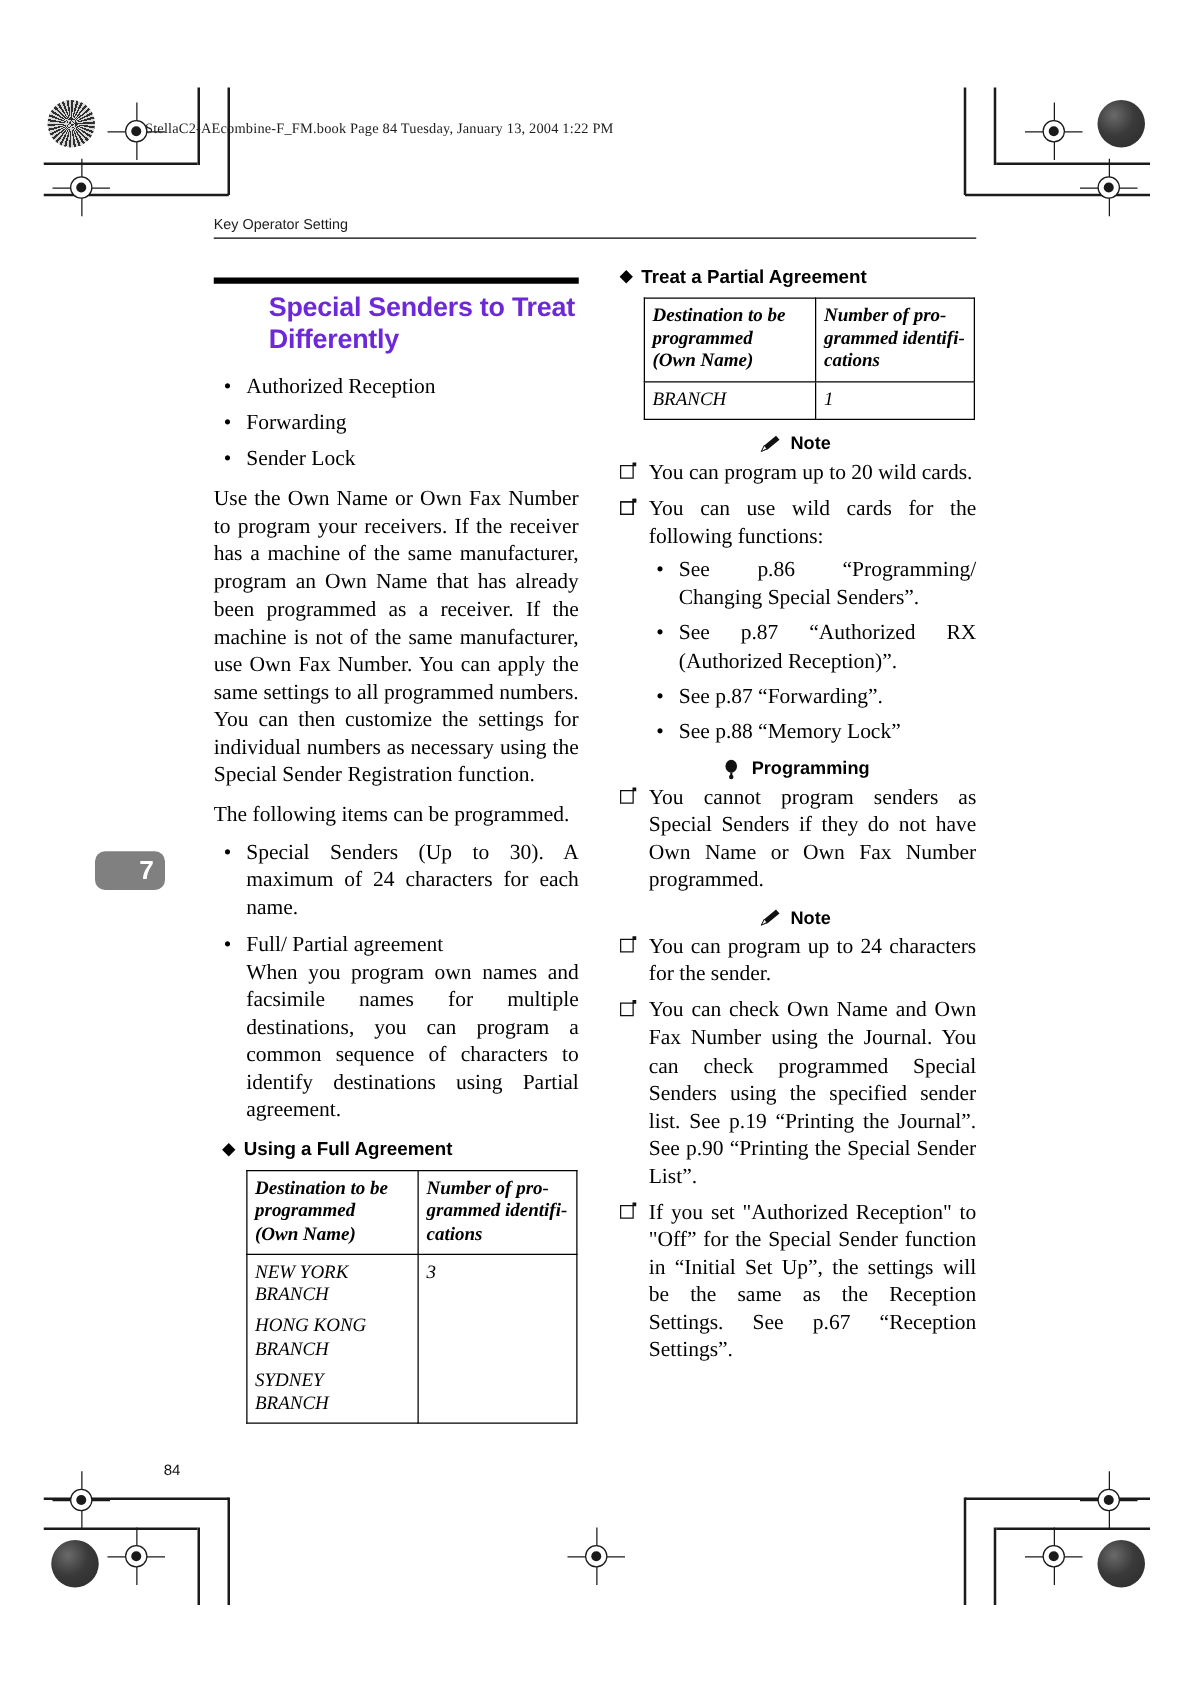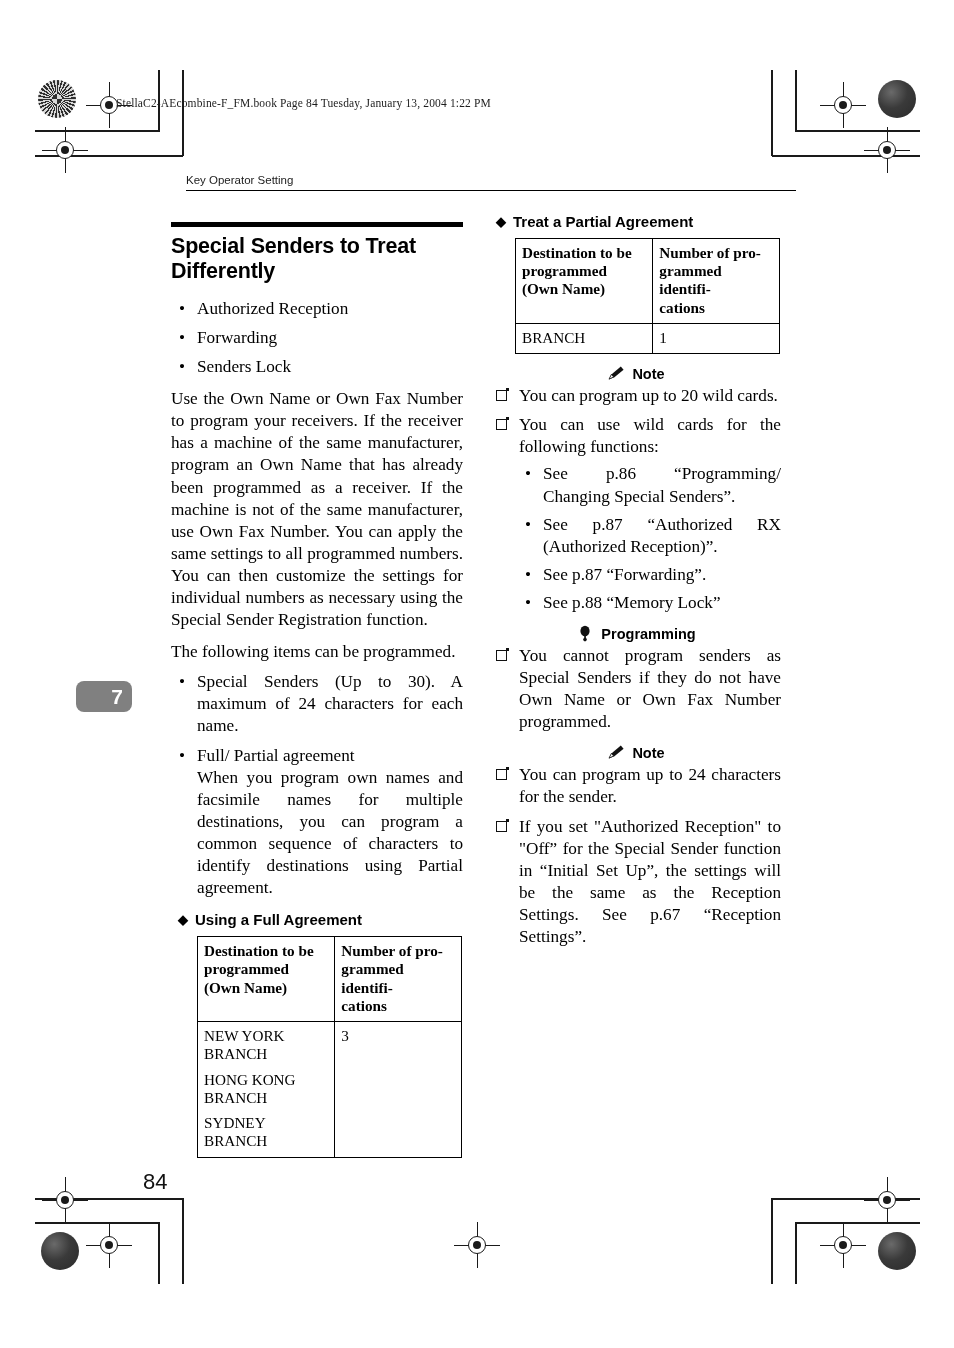--- a/index.html
+++ b/index.html
@@ -88,21 +88,20 @@
 
   .running-head {
     position: absolute;
     left: 171px; top: 174px;
     width: 610px;
     font-family: "Liberation Sans", sans-serif;
     font-size: 11.5px;
     color: #1c1c1c;
     padding-bottom: 4px;
     border-bottom: 1.6px solid #000;
-    margin-left: 15px;
   }
 
   .chapter-tab {
     position: absolute;
     left: 76px; top: 681px;
     width: 56px; height: 31px;
     background: #808080;
     border-radius: 8px;
     color: #fff;
     font-family: "Liberation Sans", sans-serif;
@@ -112,23 +111,22 @@
     align-items: center;
     justify-content: flex-end;
     padding-right: 9px;
     box-sizing: border-box;
   }
 
   .folio {
     position: absolute;
     left: 131px; top: 1169px;
     font-family: "Liberation Sans", sans-serif;
-    font-size: 22px;
+    font-size: 12px;
     color: #111;
-    margin-left: 12px;
   }
 
   
   .col {
     position: absolute;
     width: 292px;
     top: 213px;
   }
   .col-left  { left: 171px; }
   .col-right { left: 489px; }
@@ -137,22 +135,23 @@
     height: 5px;
     background: #000;
     margin: 9px 0 7px 0;
   }
   .sec-title {
     font-family: "Liberation Sans", sans-serif;
     font-size: 21.5px;
     font-weight: bold;
     line-height: 1.16;
     letter-spacing: -0.2px;
-    color: #000000;
+    color: #6d28d9;
     margin-bottom: 14px;
+    margin-left: 44px;
   }
 
   p.body {
     font-size: 17.2px;
     line-height: 1.285;
     text-align: justify;
     text-justify: inter-word;
     margin: 0 0 10px 0;
     hyphens: manual;
   }
@@ -218,20 +217,21 @@
     top: -1px;
   }
 
   
   table.doc {
     border-collapse: collapse;
     width: 265px;
     margin-left: 26px;
     font-size: 15.2px;
     line-height: 1.2;
+    font-style: italic;
   }
   table.doc td {
     border: 1.4px solid #000;
     vertical-align: top;
     padding: 5px 6px 6px 6px;
   }
   table.doc td.hd {
     font-weight: bold;
   }
   table.doc td.c1 { width: 130px; }
@@ -395,21 +395,21 @@
       <li>
         <span class="bdot">•</span>
         <span>Authorized Reception</span>
       </li>
       <li>
         <span class="bdot">•</span>
         <span>Forwarding</span>
       </li>
       <li>
         <span class="bdot">•</span>
-        <span>Senders Lock</span>
+        <span>Sender Lock</span>
       </li>
     </ul>
 
     <p class="body">Use the Own Name or Own Fax Number to program your receivers. If the receiver has a machine of the same manufacturer, program an Own Name that has already been programmed as a receiver. If the machine is not of the same manufacturer, use Own Fax Number. You can apply the same settings to all programmed numbers. You can then customize the settings for individual numbers as necessary using the Special Sender Registration function.</p>
 
     <p class="body tight">The following items can be programmed.</p>
 
     <ul class="blist">
       <li>
         <span class="bdot">•</span>
@@ -553,18 +553,22 @@
       </span>
       <span>Note</span>
     </div>
     <ul class="notelist">
       <li>
         <span class="sqbul"></span>
         <span>You can program up to 24 characters for the sender.</span>
       </li>
       <li>
         <span class="sqbul"></span>
+        <span>You can check Own Name and Own Fax Number using the Journal. You can check programmed Special Senders using the specified sender list. See p.19 “Printing the Journal”. See p.90 “Printing the Special Sender List”.</span>
+      </li>
+      <li>
+        <span class="sqbul"></span>
         <span>If you set "Authorized Reception" to "Off” for the Special Sender function in “Initial Set Up”, the settings will be the same as the Reception Settings. See p.67 “Reception Settings”.</span>
       </li>
     </ul>
 
   </div>
 </div>
 
 </body></html>

